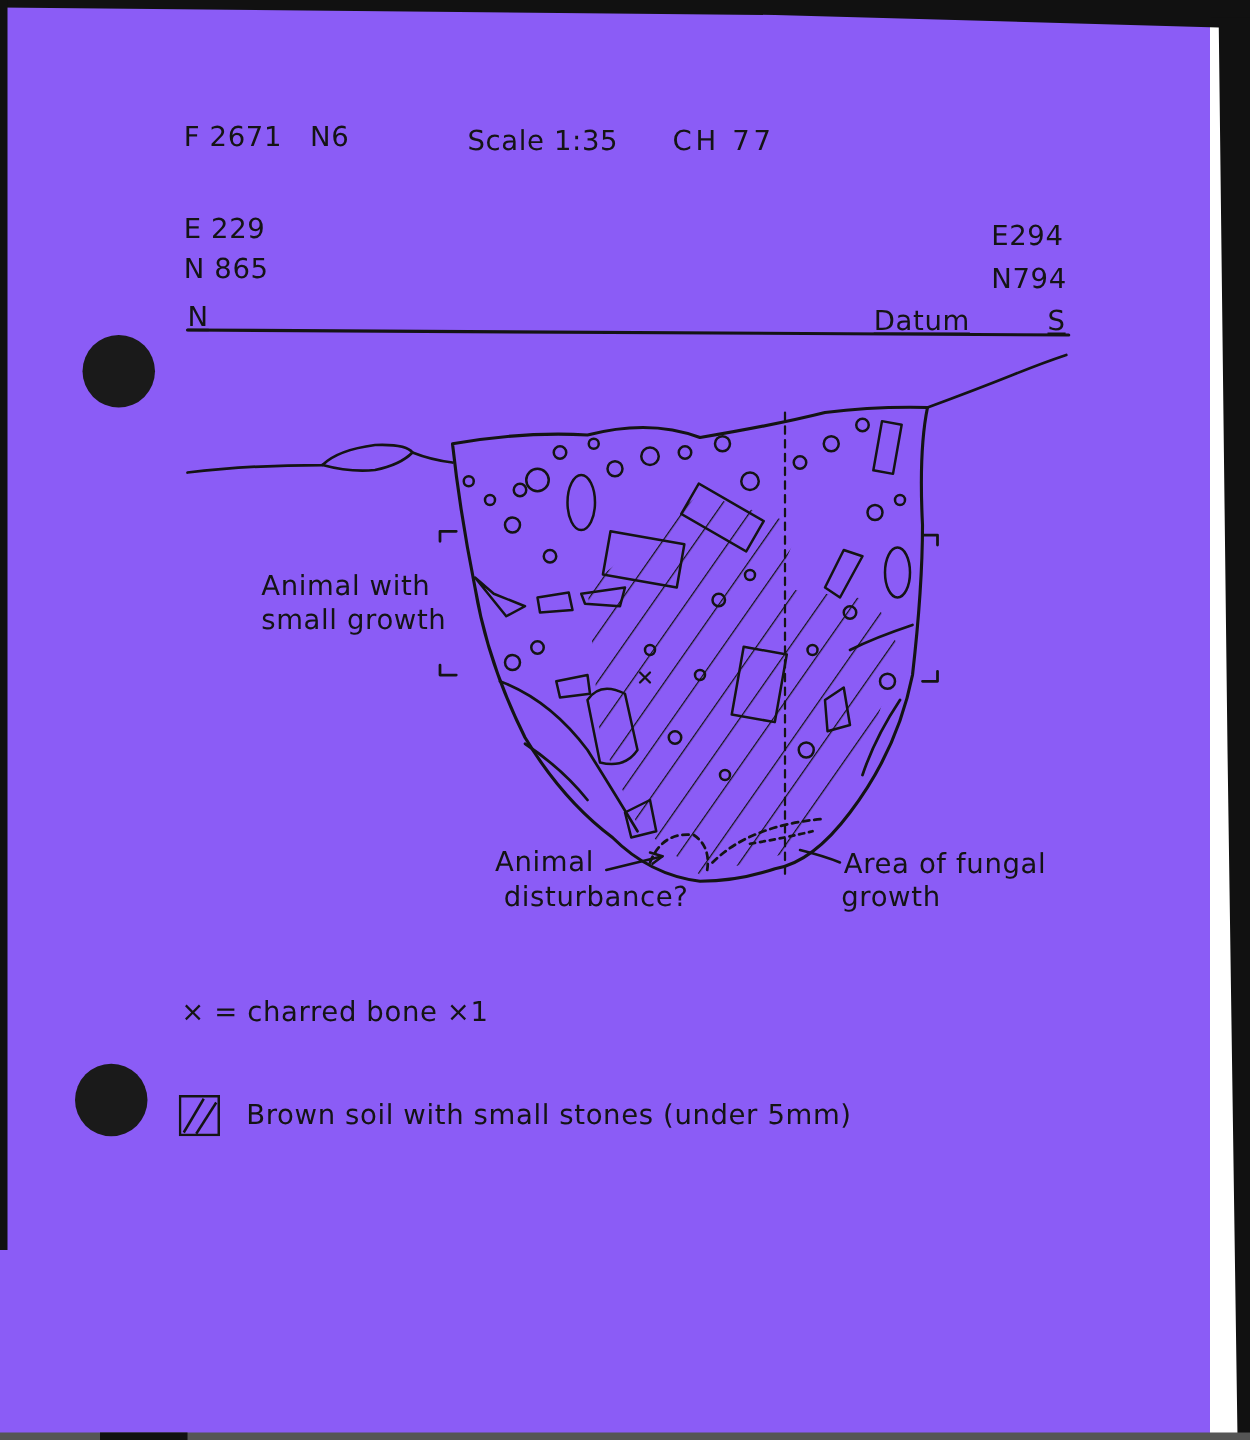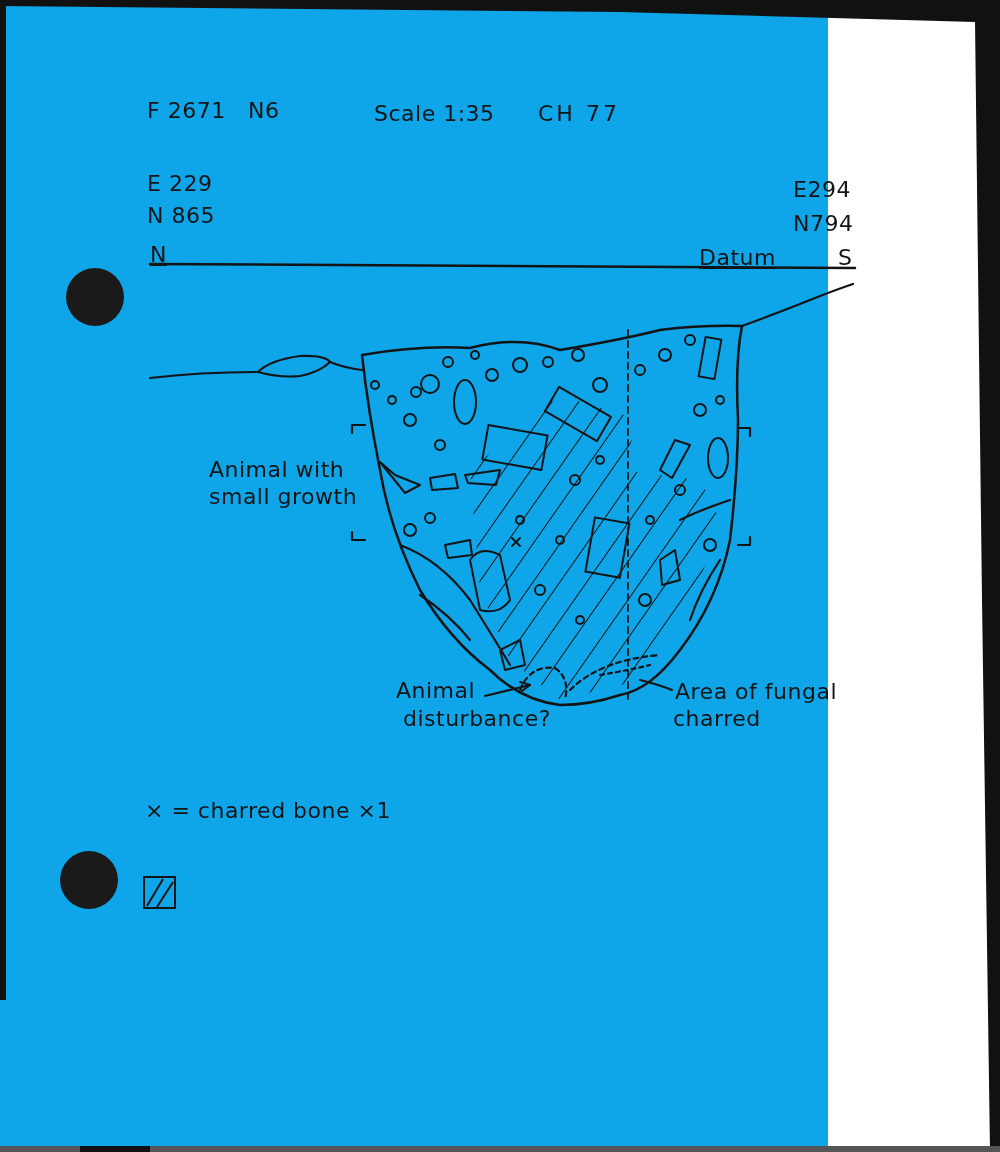--- a/index.html
+++ b/index.html
@@ -1,18 +1,18 @@
 <!DOCTYPE html>
 <html><head>
   <meta charset="utf-8">
   <style>
     html, body { margin: 0; padding: 0; background: #ffffff; }
     body { width: 1000px; height: 1152px; position: relative; overflow: hidden;
            font-family: "DejaVu Sans", sans-serif; color: #111; }
-    .page { position: absolute; left: 0; top: 0; width: 828px; height: 1152px; background: #0ea5e9; }
+    .page { position: absolute; left: 0; top: 0; width: 968px; height: 1152px; background: #8b5cf6; }
     .scan-border { position: absolute; left: 0; top: 0; width: 1000px; height: 1152px; pointer-events: none; }
     .lbl { position: absolute; font-family: "DejaVu Sans", sans-serif; font-size: 22px;
            letter-spacing: 0.5px; color: #141414; white-space: nowrap; line-height: 1; }
     .lbl.u { text-decoration: underline; }
     .hole { position: absolute; width: 58px; height: 58px; border-radius: 50%; background: #1a1a1a; }
     svg.drawing { position: absolute; left: 0; top: 0; }
     .legend-box { position: absolute; left: 143px; top: 876px; width: 33px; height: 33px; }
   </style>
 </head>
 <body>
@@ -138,23 +138,24 @@
     <path d="M738,545 L750,545 L750,537"></path>
   </svg>
 
   <div class="lbl" style="left:209px; top:459px;">Animal with</div>
   <div class="lbl" style="left:209px; top:486px;">small growth</div>
 
   <div class="lbl" style="left:396px; top:680px;">Animal</div>
   <div class="lbl" style="left:403px; top:708px;">disturbance?</div>
 
   <div class="lbl" style="left:675px; top:681px;">Area of fungal</div>
-  <div class="lbl" style="left:673px; top:708px;">charred</div>
+  <div class="lbl" style="left:673px; top:708px;">growth</div>
 
   <div class="lbl" style="left:145px; top:800px;">× = charred bone ×1</div>
 
   <svg class="legend-box" width="33" height="33">
     <rect x="1" y="1" width="31" height="31" fill="none" stroke="#141414" stroke-width="2"></rect>
     <line x1="4" y1="30" x2="20" y2="3" stroke="#141414" stroke-width="2"></line>
     <line x1="14" y1="31" x2="30" y2="6" stroke="#141414" stroke-width="2"></line>
   </svg>
+  <div class="lbl" style="left:197px; top:882px;">Brown soil with small stones (under 5mm)</div>
 
 </div>
 
 </body></html>

